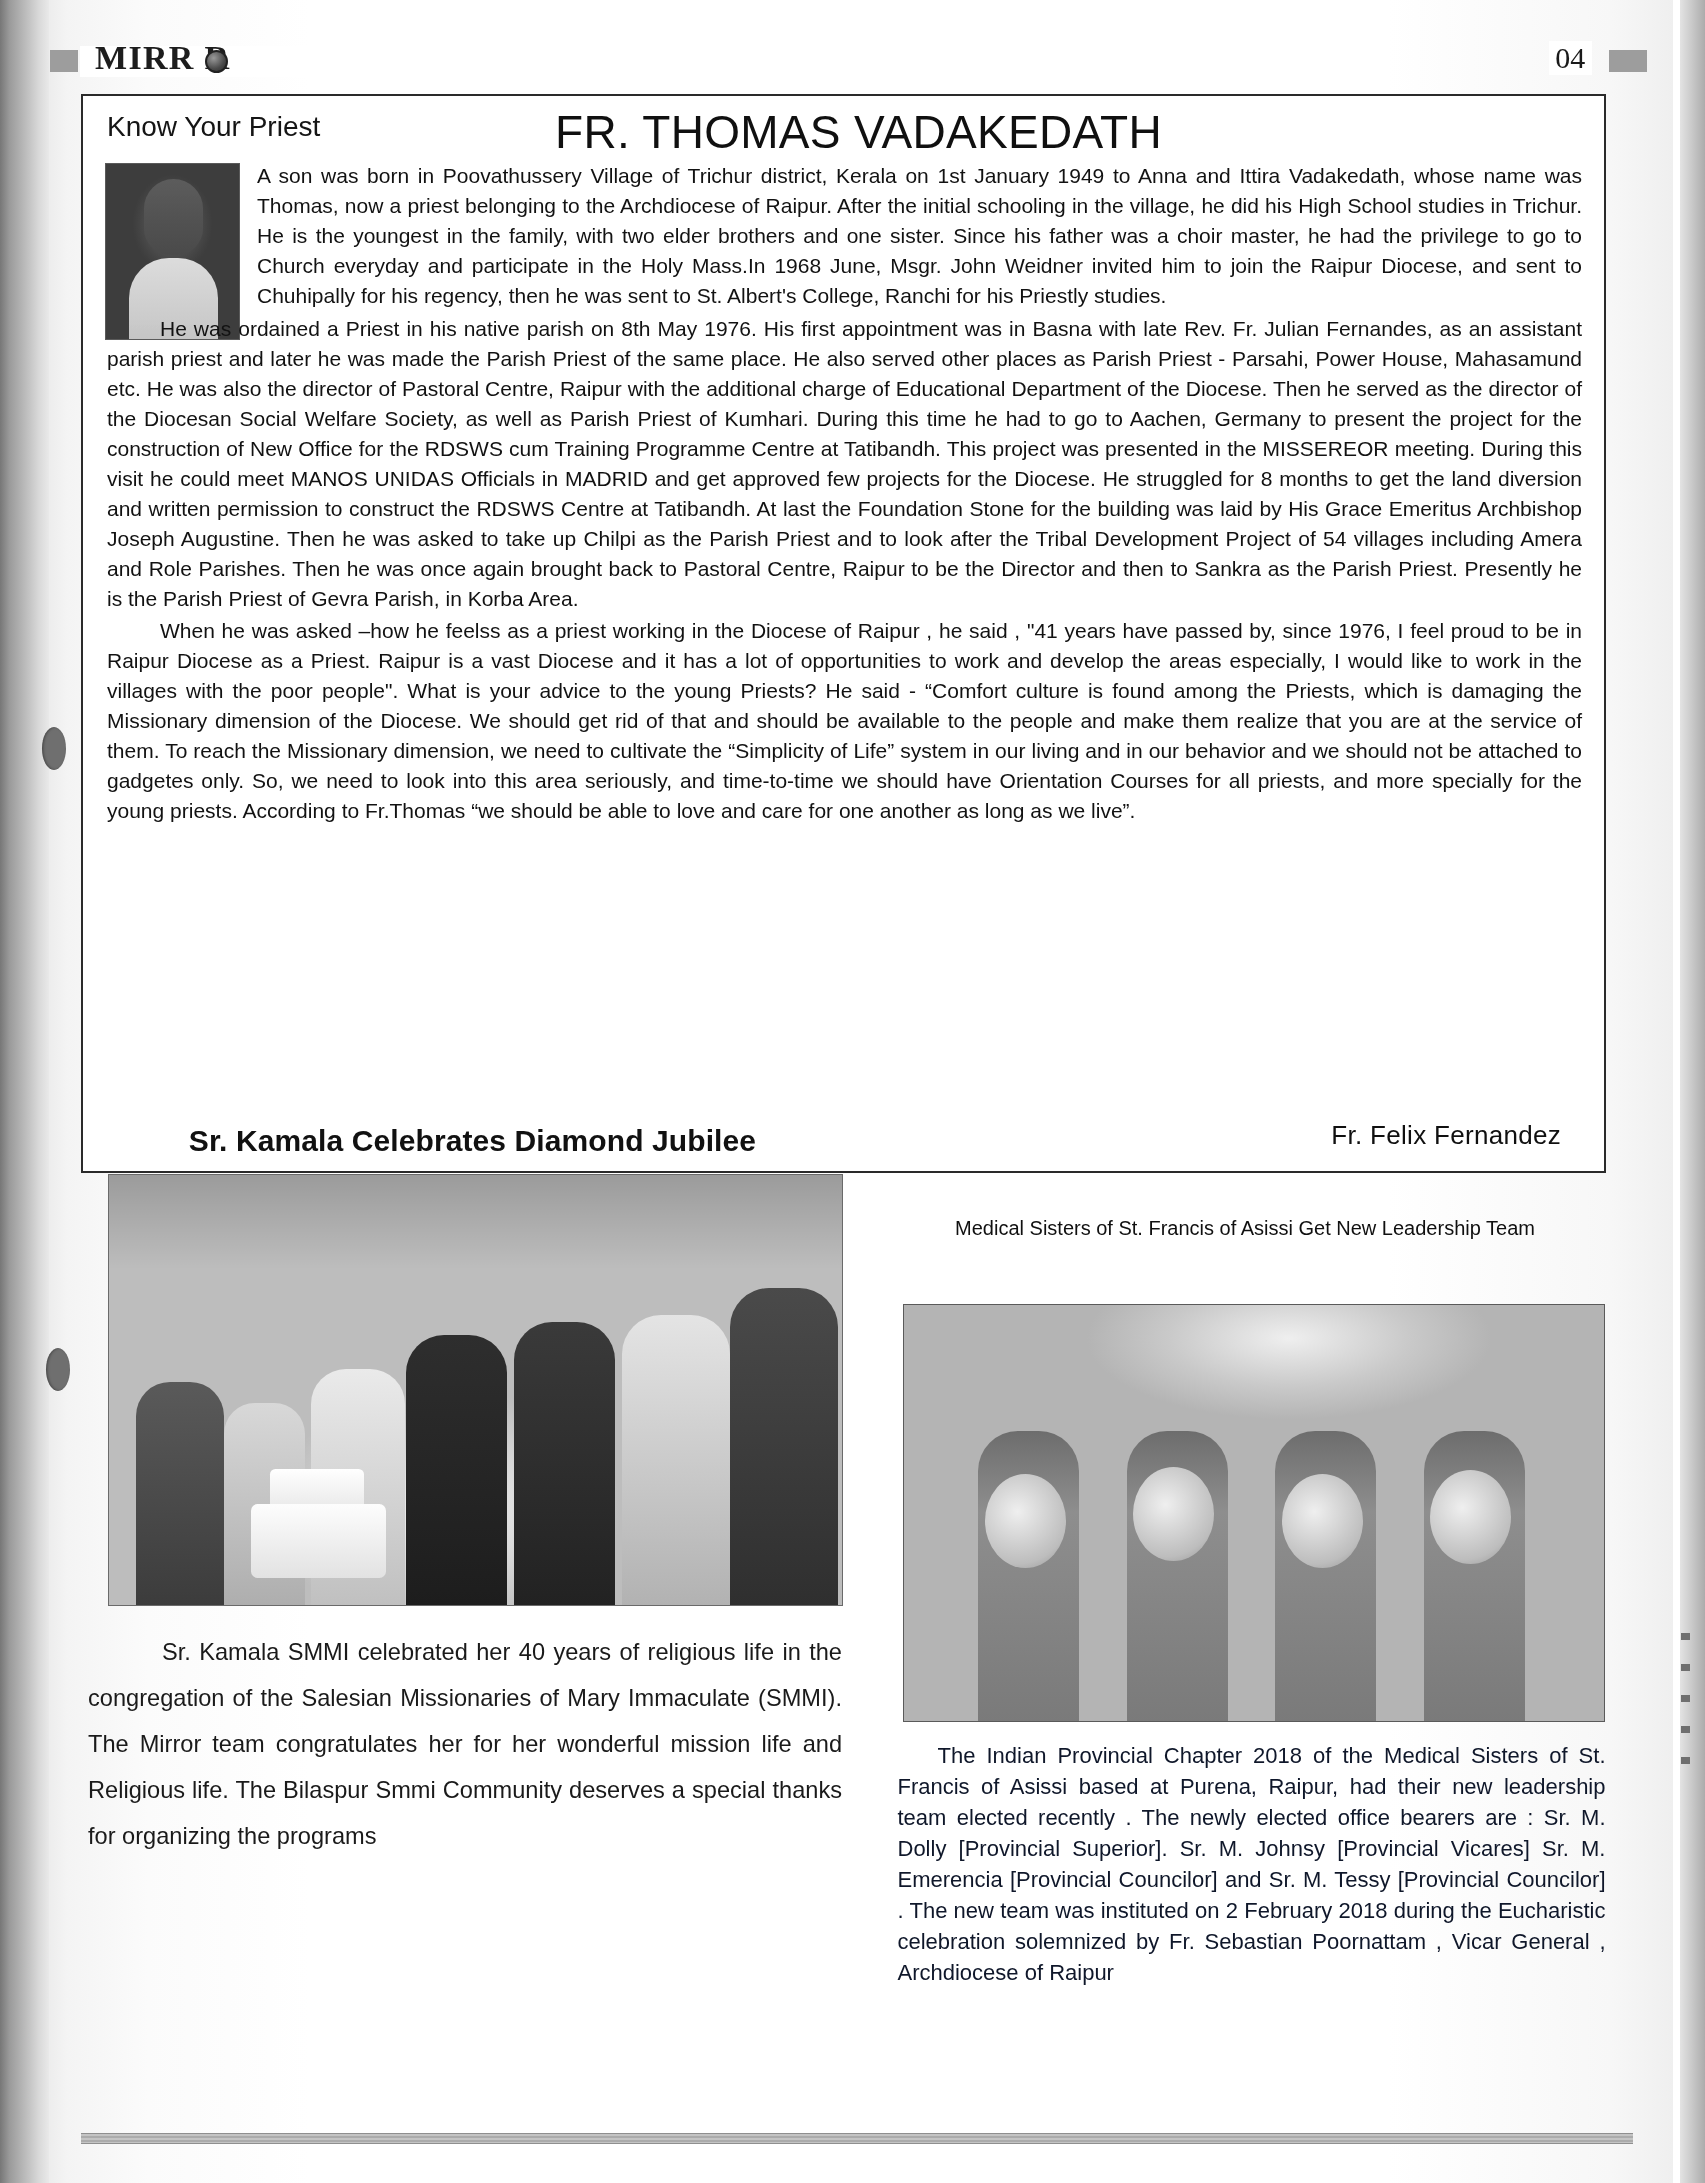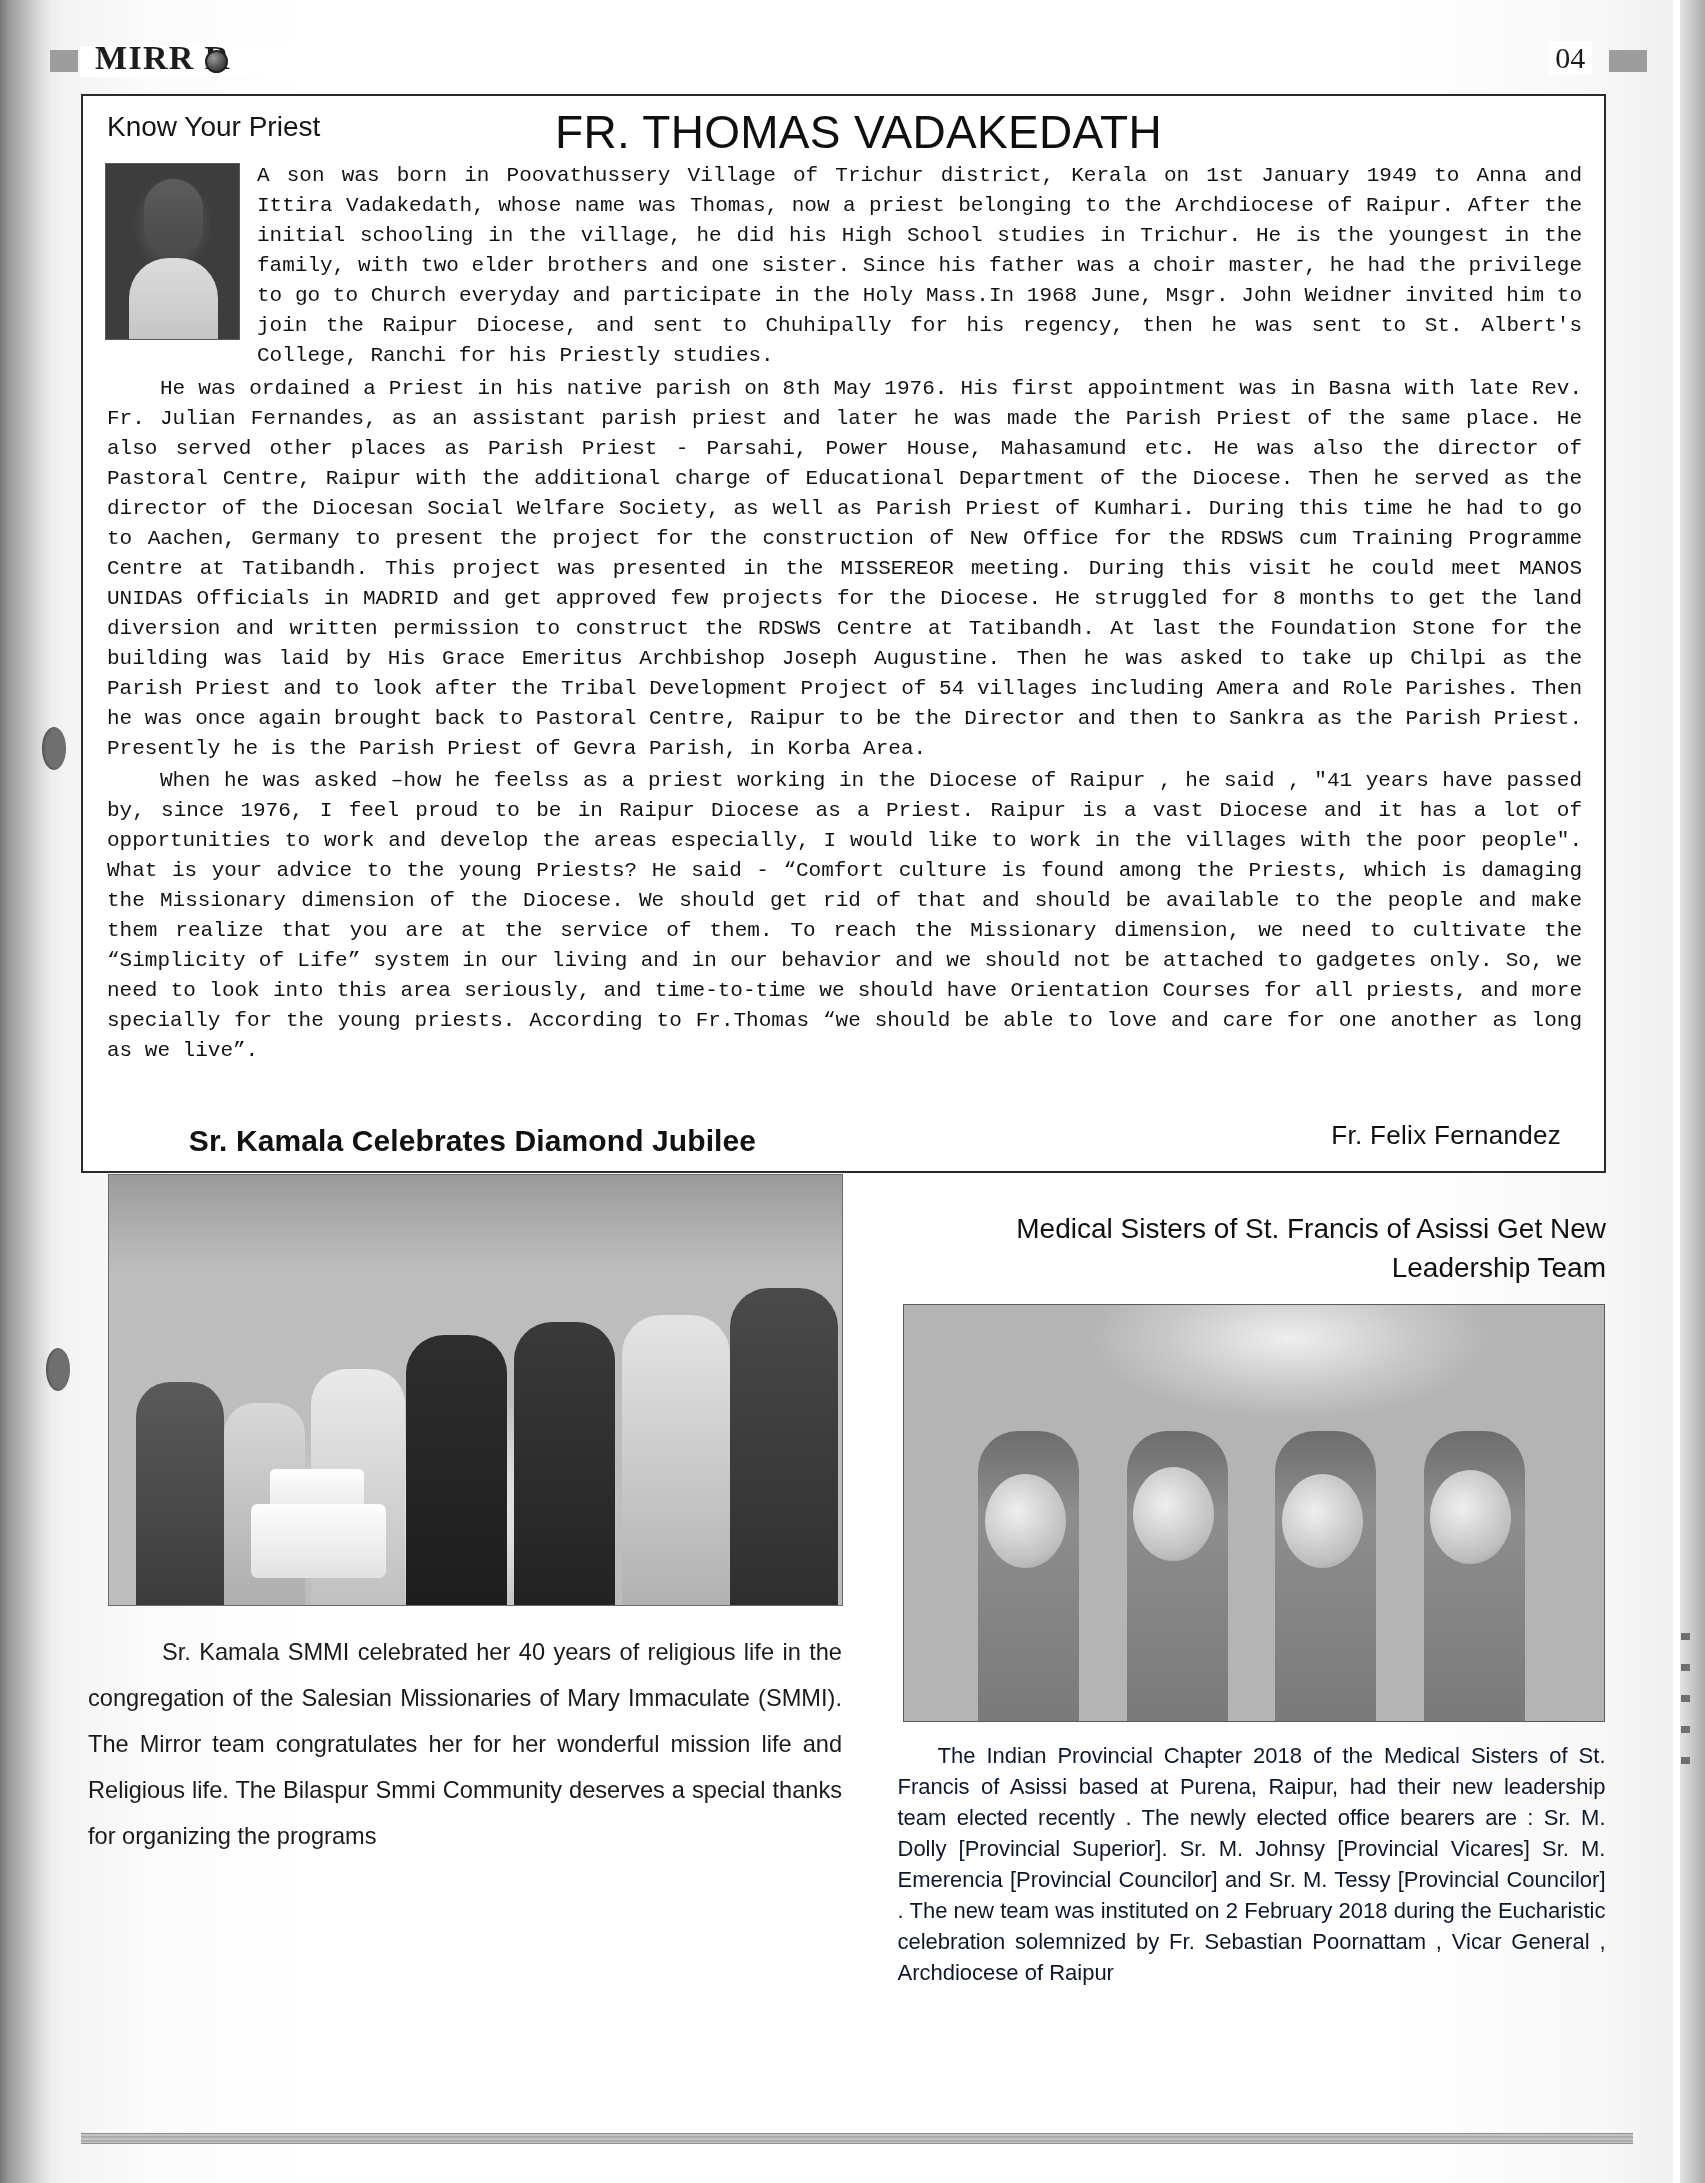--- a/index.html
+++ b/index.html
@@ -160,21 +160,20 @@
   }
 
   .body-text {
     position: absolute;
     left: 24px; top: 65px;
     width: 1475px;
     font-size: 21px;
     line-height: 30px;
     color: #121212;
     text-align: justify;
-    font-family: Liberation Mono, monospace;
   }
   .body-text p { margin: 0 0 2.7px 0; }
   .p-first-cont { padding-left: 150px; }
   .p-indent { text-indent: 53px; }
   .signature {
     position: absolute;
     right: 43px; bottom: 20px;
     font-size: 26px;
     color: #101010;
     letter-spacing: 0.3px;
@@ -234,23 +233,23 @@
     text-indent: 74px;
   }
 
   
   .right-col {
     position: absolute;
     left: 884px; top: 1189px;
     width: 722px;
   }
   .right-head {
-    font-size: 28px;
+    font-size: 20px;
     color: #101010;
-    text-align: right;
+    text-align: center;
     line-height: 39px;
     padding-top: 20px;
   }
   .photo-sisters {
     position: absolute;
     left: 19px; top: 115px;
     width: 702px; height: 418px;
     border: 1.3px solid #5a5a5a;
     box-sizing: border-box;
     background:

